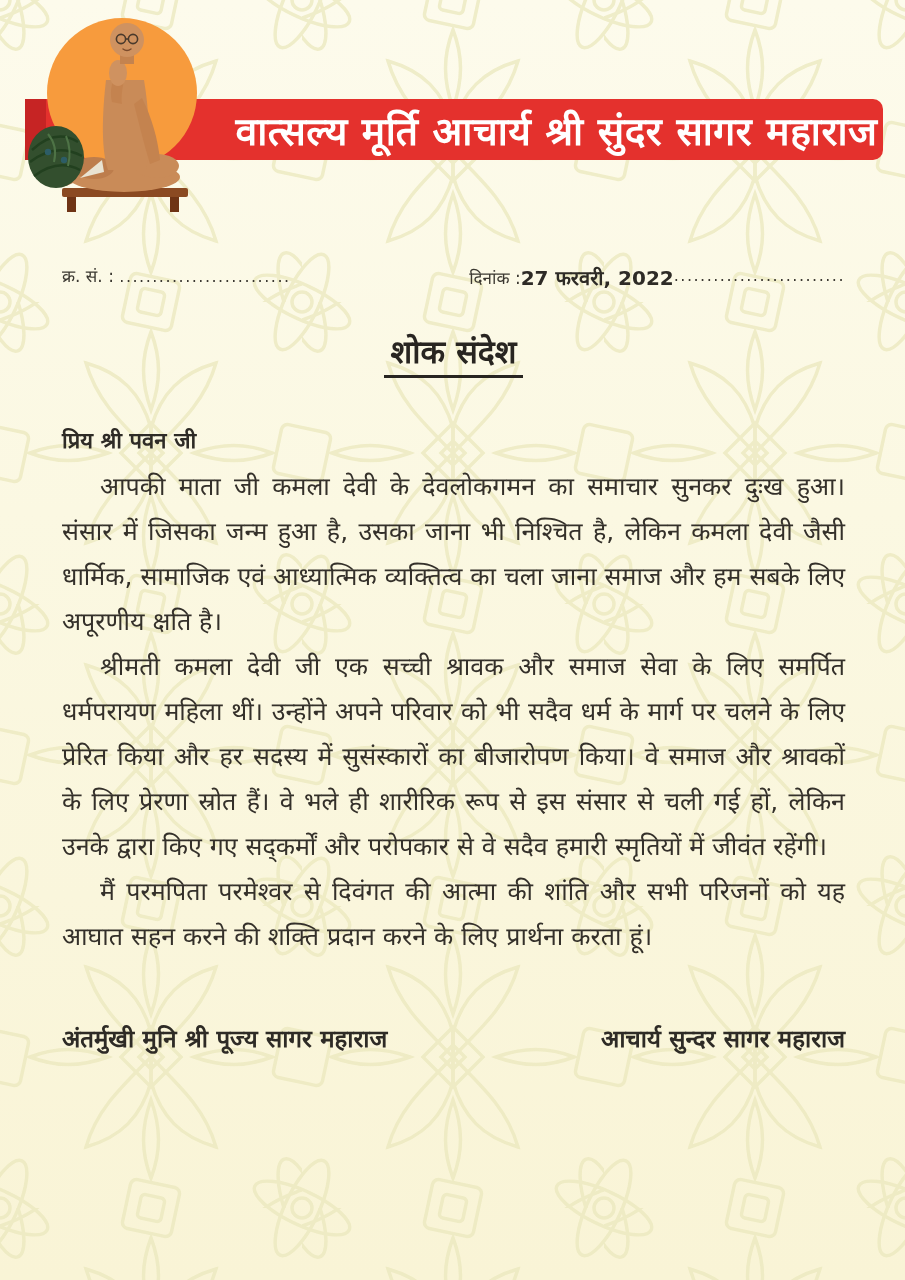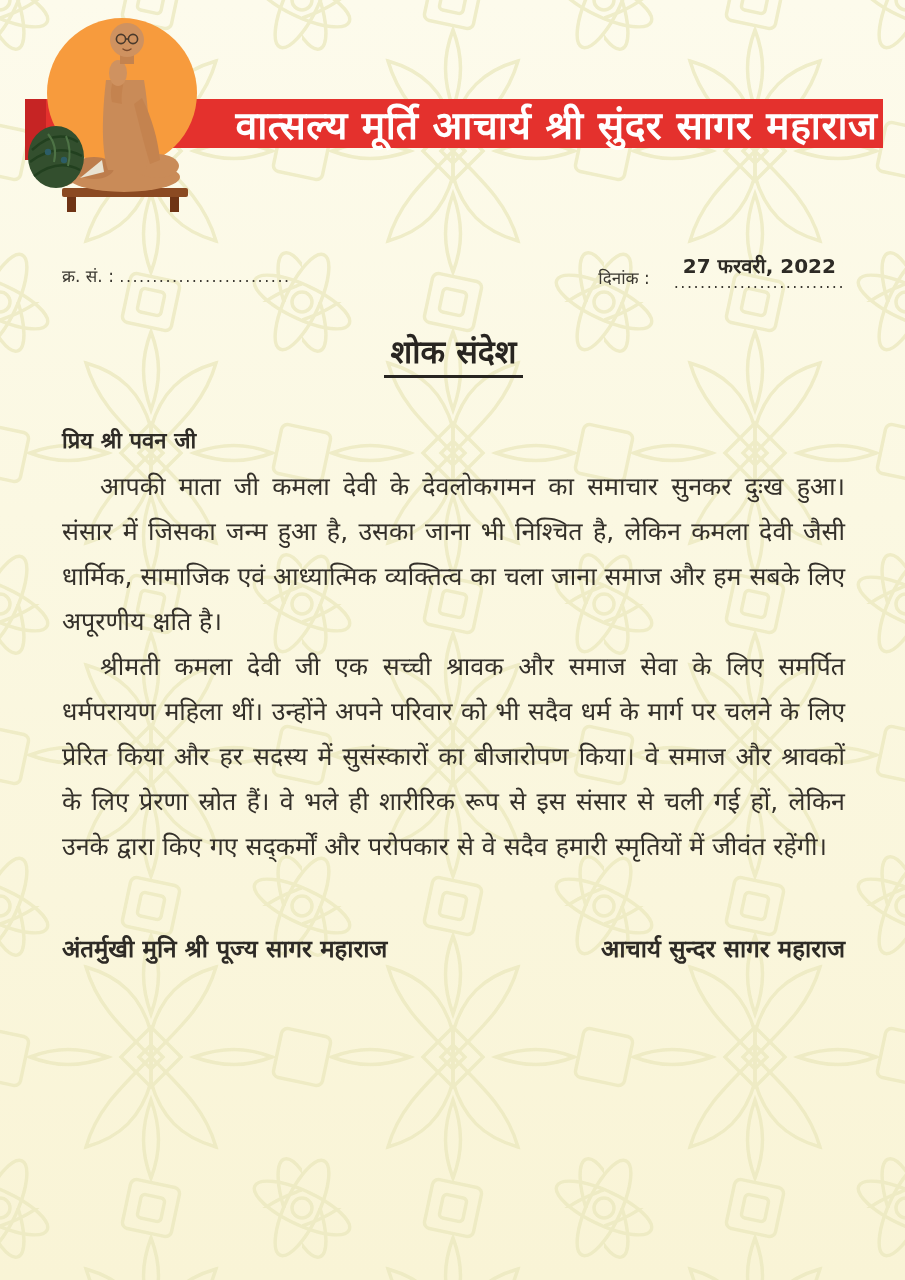--- a/index.html
+++ b/index.html
@@ -15,24 +15,24 @@
     background: linear-gradient(180deg, #fdfbec 0%, #fbf8e2 40%, #f9f4d6 100%);
     overflow: hidden;
   }
   .bg-pattern {
     position: absolute; inset: 0; z-index: 0;
     pointer-events: none;
   }
   
   .banner {
     position: absolute; left: 25px; top: 99px;
-    width: 858px; height: 49px;
+    width: 858px; height: 61px;
     background: #e4312d;
     z-index: 1;
-    display: flex; align-items: center;
+    display: flex; align-items: center; border-radius: 10px;
   }
   .banner-fold {
     position: absolute; left: 0; top: 0;
     width: 21px; height: 61px;
     background: #c62424;
   }
   .banner-title {
     flex: 1;
     padding-left: 205px;
     text-align: center;
@@ -51,23 +51,23 @@
   .content {
     position: absolute; left: 62px; right: 60px; top: 230px;
     z-index: 3;
     color: #34302a;
   }
   .meta-row {
     display: flex; justify-content: space-between; align-items: flex-end;
   }
   .serial { font-size: 17px; color: #3b3831; padding-bottom: 4px; margin-top: 34px; }
   .dots { font-size: 16px; letter-spacing: 1.5px; color: #3b3831; line-height: 1; }
-  .date-block { display: flex; align-items: flex-end; gap: 24px; }
+  .date-block { display: flex; align-items: flex-end; gap: 0; }
   .date-label { font-size: 17px; color: #3b3831; padding-bottom: 2px; }
-  .date-col { display: flex; flex-direction: column; align-items: center; }
+  .date-col { display: flex; flex-direction: row; align-items: center; }
   .date-value { font-size: 20px; font-weight: bold; color: #2e2b26; }
   .date-col .dots { margin-top: -4px; }
   .title-row { text-align: center; margin-top: 38px; }
   .letter-title {
     display: inline-block;
     font-size: 32px; font-weight: bold; color: #282521;
     border-bottom: 3px solid #282521;
     padding: 0 6px 3px 6px;
   }
   .salutation {
@@ -227,20 +227,21 @@
 
     <div class="title-row">
       <span class="letter-title">शोक संदेश</span>
     </div>
 
     <div class="salutation">प्रिय श्री पवन जी</div>
 
     <div class="body-text">
       <p>आपकी माता जी कमला देवी के देवलोकगमन का समाचार सुनकर दुःख हुआ। संसार में जिसका जन्म हुआ है, उसका जाना भी निश्चित है, लेकिन कमला देवी जैसी धार्मिक, सामाजिक एवं आध्यात्मिक व्यक्तित्व का चला जाना समाज और हम सबके लिए अपूरणीय क्षति है।</p>
       <p>श्रीमती कमला देवी जी एक सच्ची श्रावक और समाज सेवा के लिए समर्पित धर्मपरायण महिला थीं। उन्होंने अपने परिवार को भी सदैव धर्म के मार्ग पर चलने के लिए प्रेरित किया और हर सदस्य में सुसंस्कारों का बीजारोपण किया। वे समाज और श्रावकों के लिए प्रेरणा स्रोत हैं। वे भले ही शारीरिक रूप से इस संसार से चली गई हों, लेकिन उनके द्वारा किए गए सद्कर्मों और परोपकार से वे सदैव हमारी स्मृतियों में जीवंत रहेंगी।</p>
+      <p>मैं परमपिता परमेश्वर से दिवंगत की आत्मा की शांति और सभी परिजनों को यह आघात सहन करने की शक्ति प्रदान करने के लिए प्रार्थना करता हूं।</p>
     </div>
 
     <div class="signature-row">
       <span>अंतर्मुखी मुनि श्री पूज्य सागर महाराज</span>
       <span>आचार्य सुन्दर सागर महाराज</span>
     </div>
 
   </div>
 </div>
 

